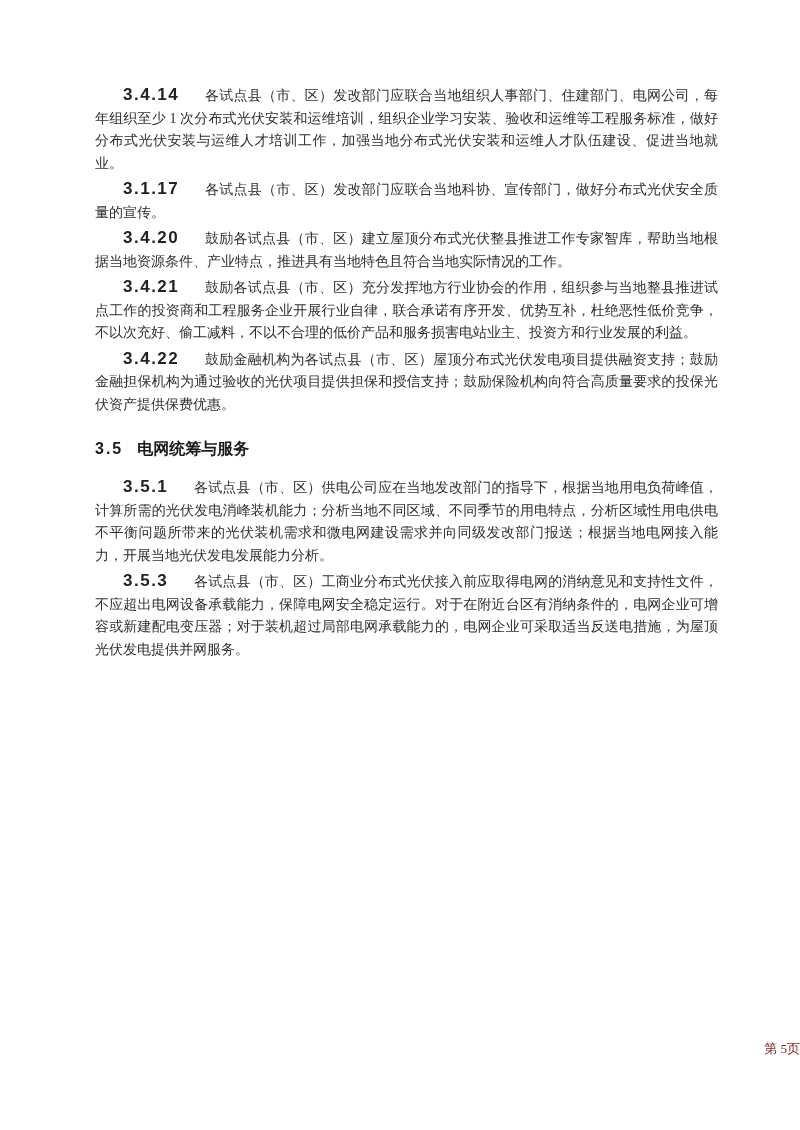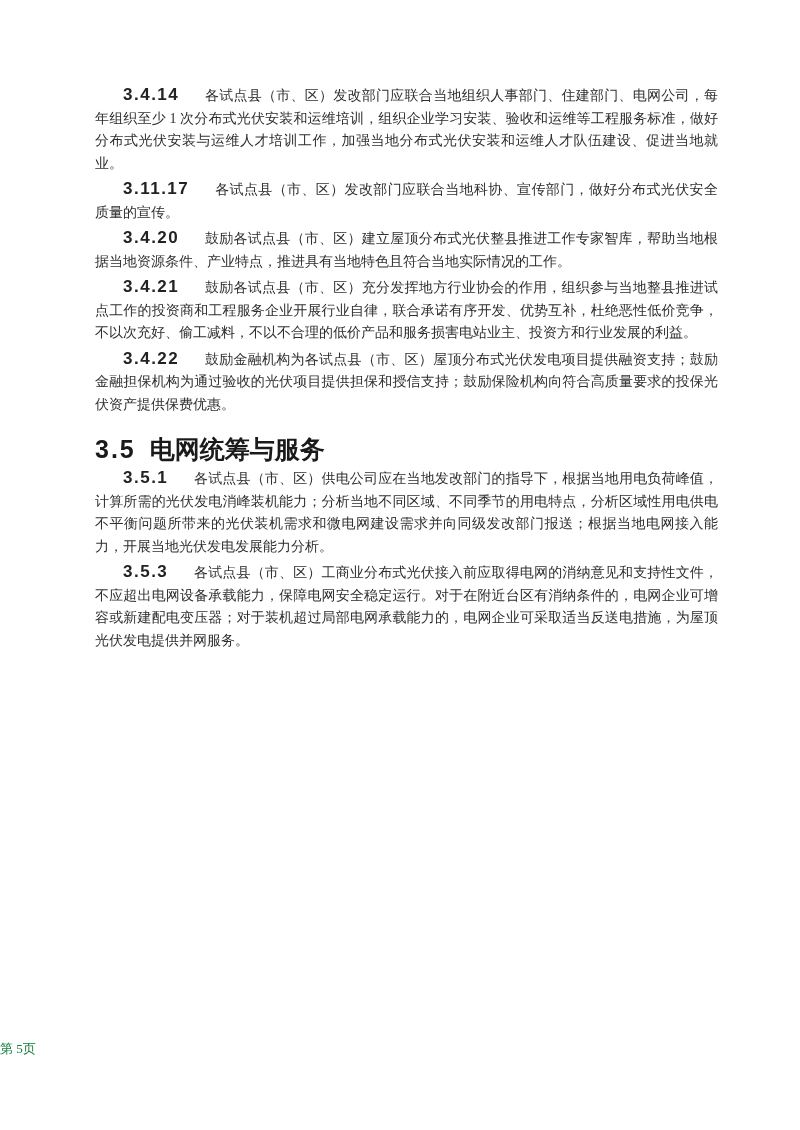--- a/index.html
+++ b/index.html
@@ -32,53 +32,53 @@
   .clause-num {
     font-family: "Liberation Sans", "DejaVu Sans", sans-serif;
     font-weight: bold;
     font-size: 17px;
     letter-spacing: 1.5px;
     margin-right: 1.5em;
     color: #222222;
     white-space: nowrap;
   }
   h2.section-heading {
-    margin: 21px 0 6px 0;
+    margin: 21px 0 15px 0;
     font-family: "Liberation Sans", "DejaVu Sans", sans-serif;
     font-weight: bold;
-    font-size: 25px;
+    font-size: 16px;
     line-height: 24px;
     color: #1a1a1a;
     text-indent: 0;
   }
   h2.section-heading .sec-num {
     letter-spacing: 2px;
     margin-right: 14px;
     font-weight: 600;
   }
   .page-footer {
     position: absolute;
     top: 1040px;
     left: 0;
     width: 800px;
-    text-align: left;
+    text-align: right;
     font-size: 13px;
-    color: #15803d;
+    color: #7f1d1d;
   }
 </style>
 </head>
 <body>
 
 <div class="doc-content">
 
   <p class="clause"><span class="clause-num">3.4.14</span><span class="clause-text">各试点县（市、区）发改部门应联合当地组织人事部门、住建部门、电网公司，每年组织至少 1 次分布式光伏安装和运维培训，组织企业学习安装、验收和运维等工程服务标准，做好分布式光伏安装与运维人才培训工作，加强当地分布式光伏安装和运维人才队伍建设、促进当地就业。</span></p>
 
 
 
-  <p class="clause"><span class="clause-num">3.11.17</span><span class="clause-text">各试点县（市、区）发改部门应联合当地科协、宣传部门，做好分布式光伏安全质量的宣传。</span></p>
+  <p class="clause"><span class="clause-num">3.1.17</span><span class="clause-text">各试点县（市、区）发改部门应联合当地科协、宣传部门，做好分布式光伏安全质量的宣传。</span></p>
 
 
 
   <p class="clause"><span class="clause-num">3.4.20</span><span class="clause-text">鼓励各试点县（市、区）建立屋顶分布式光伏整县推进工作专家智库，帮助当地根据当地资源条件、产业特点，推进具有当地特色且符合当地实际情况的工作。</span></p>
 
   <p class="clause"><span class="clause-num">3.4.21</span><span class="clause-text">鼓励各试点县（市、区）充分发挥地方行业协会的作用，组织参与当地整县推进试点工作的投资商和工程服务企业开展行业自律，联合承诺有序开发、优势互补，杜绝恶性低价竞争，不以次充好、偷工减料，不以不合理的低价产品和服务损害电站业主、投资方和行业发展的利益。</span></p>
 
   <p class="clause"><span class="clause-num">3.4.22</span><span class="clause-text">鼓励金融机构为各试点县（市、区）屋顶分布式光伏发电项目提供融资支持；鼓励金融担保机构为通过验收的光伏项目提供担保和授信支持；鼓励保险机构向符合高质量要求的投保光伏资产提供保费优惠。</span></p>
 
   <h2 class="section-heading"><span class="sec-num">3.5</span><span class="sec-title">电网统筹与服务</span></h2>

